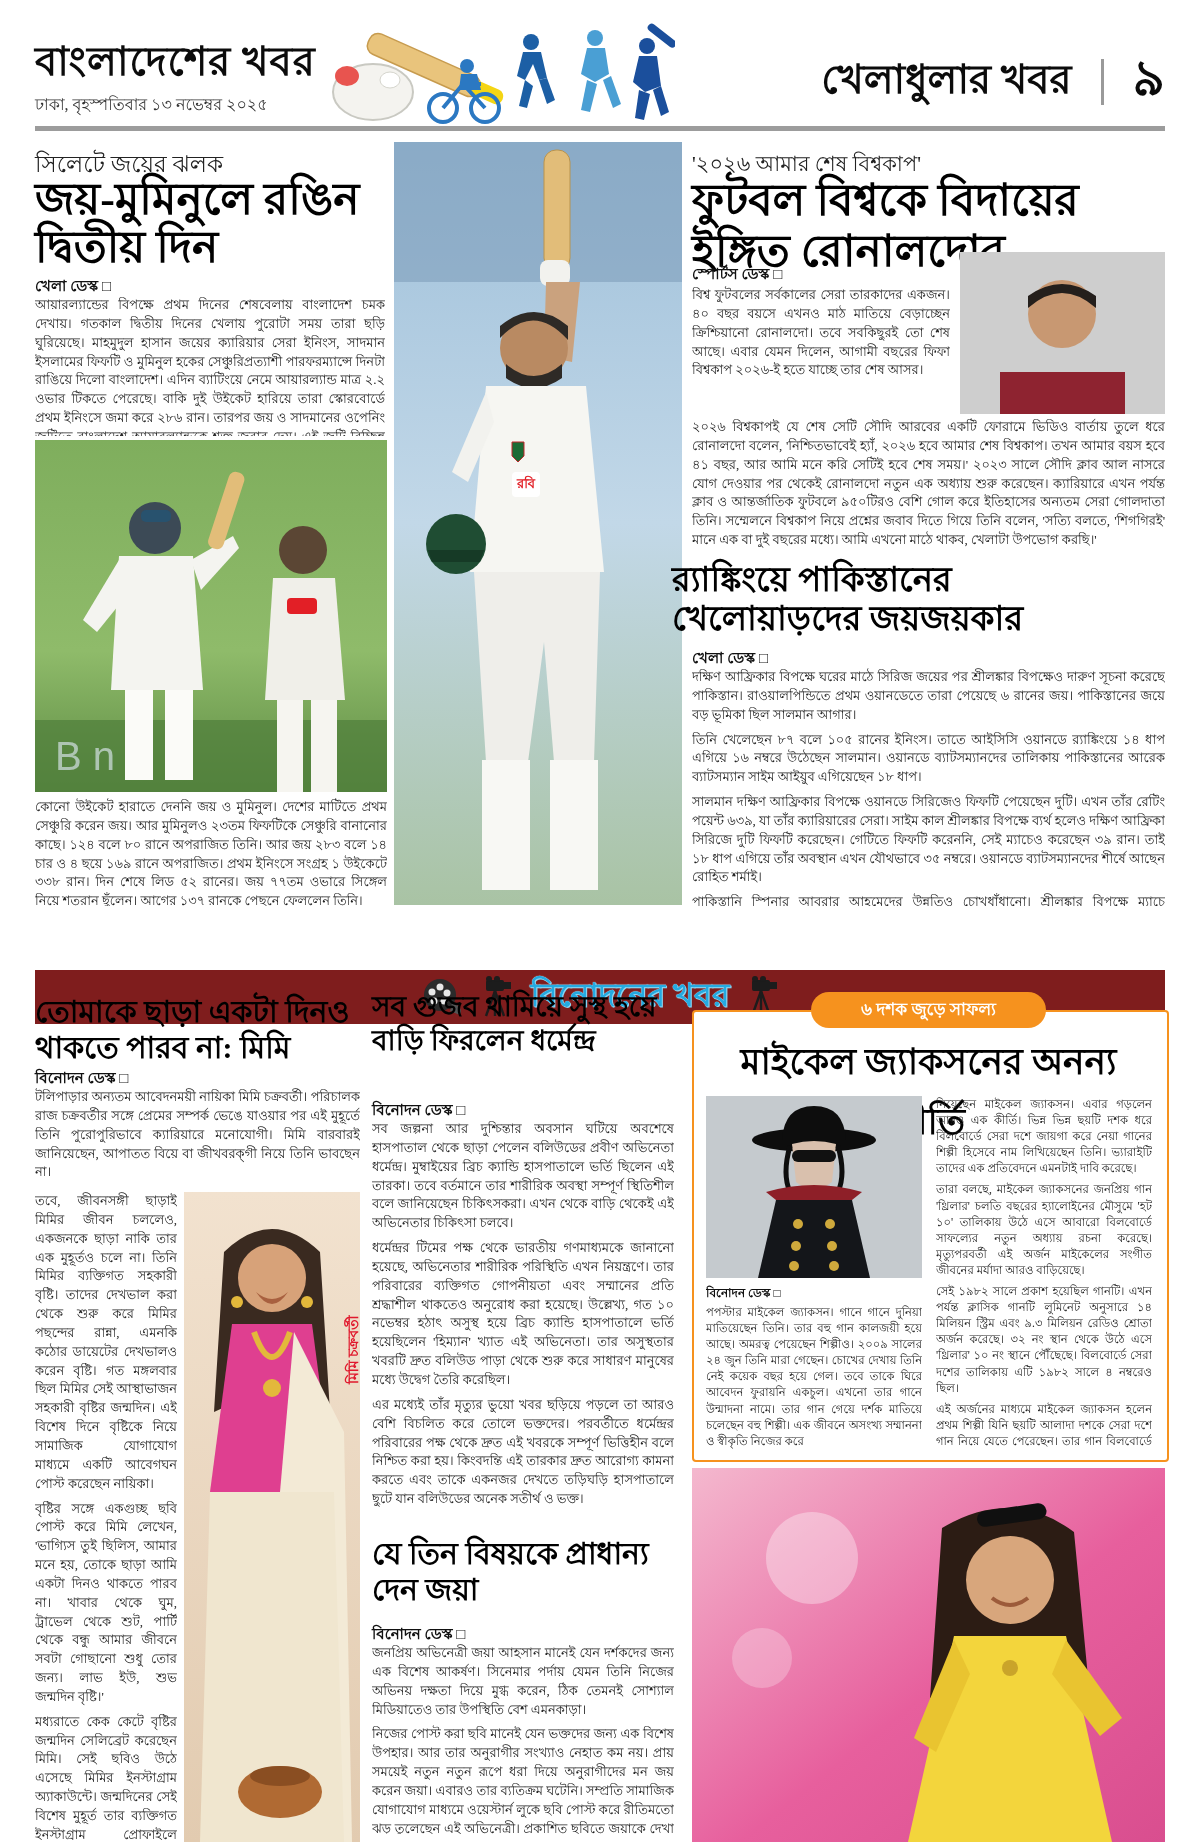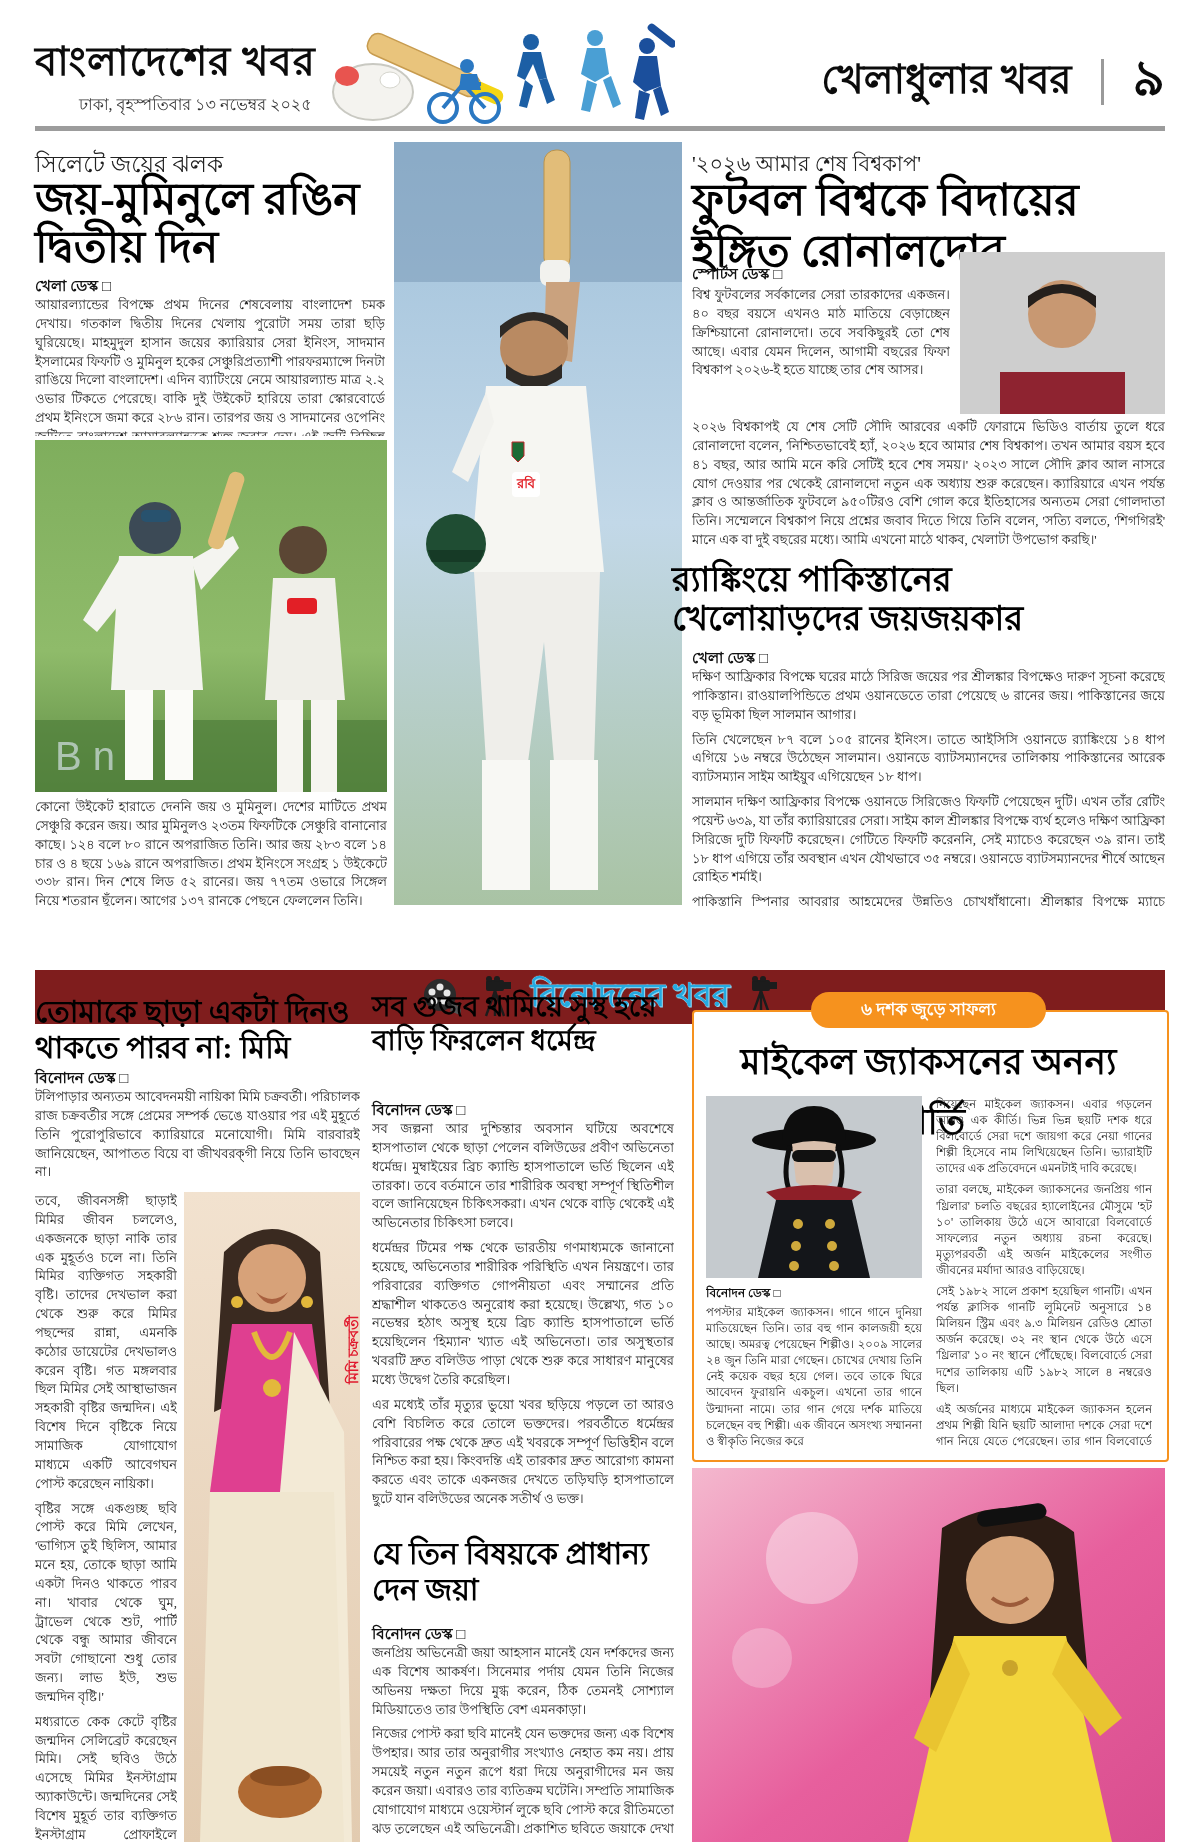--- a/index.html
+++ b/index.html
@@ -40,21 +40,21 @@
     color:#e0192d;font-size:14px;font-weight:bold;white-space:nowrap;}
   .jersey-brand{position:absolute;background:#fff;border-radius:4px;color:#e21f26;
     font-weight:bold;font-size:13px;padding:2px 5px;}
 </style>
 </head>
 <body>
 
 <div class="page">
 
   <div class="abs logo" style="left:35px;top:30px;">বাংলাদেশের খবর</div>
-  <div class="abs dateline" style="left:35px;top:92px;margin-left:44px;">ঢাকা, বৃহস্পতিবার ১৩ নভেম্বর ২০২৫</div>
+  <div class="abs dateline" style="left:35px;top:92px;">ঢাকা, বৃহস্পতিবার ১৩ নভেম্বর ২০২৫</div>
 
   <div class="abs" style="left:295px;top:20px;width:380px;height:108px;">
     <svg viewBox="0 0 380 108">
 
       <g transform="rotate(24 120 40)">
         <rect x="70" y="30" width="120" height="22" rx="9" fill="#e9c47c" stroke="#c79b4e" stroke-width="1.5"></rect>
         <rect x="182" y="33" width="34" height="15" rx="7" fill="#f4d514"></rect>
       </g>
 
       <ellipse cx="78" cy="72" rx="40" ry="28" fill="#f4f3ef" stroke="#c9c9c2" stroke-width="2"></ellipse>

